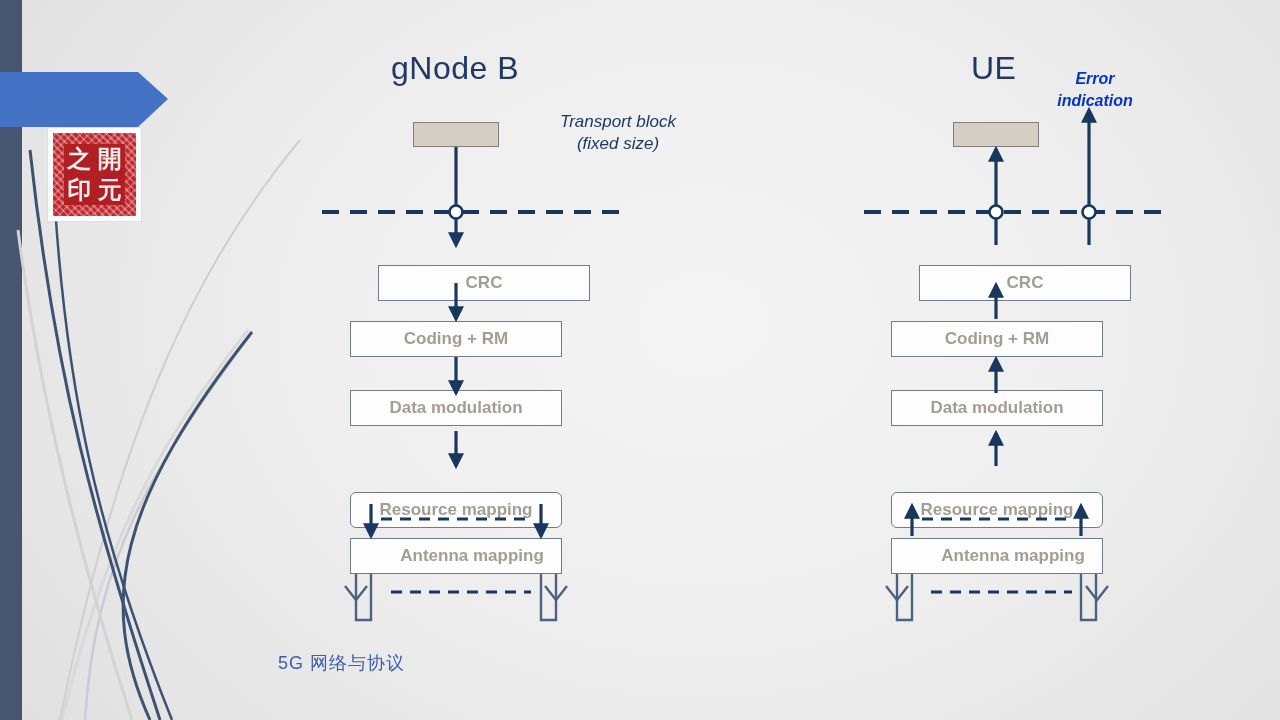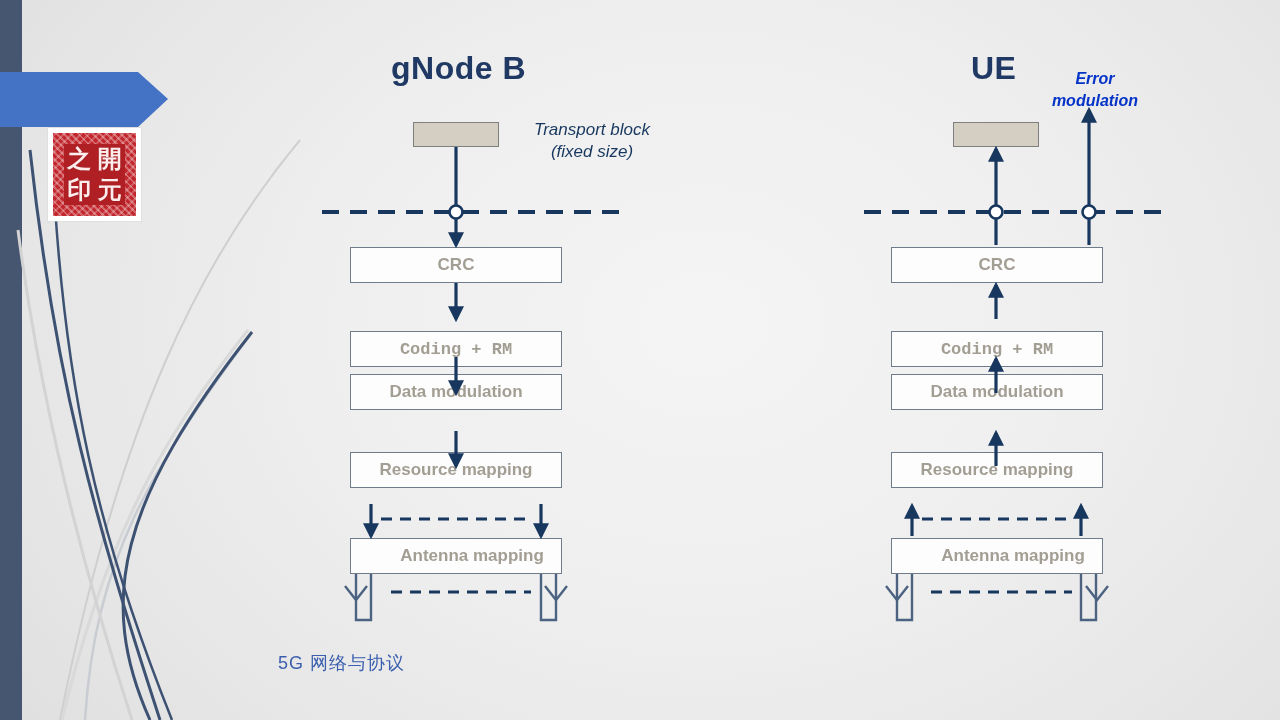--- a/index.html
+++ b/index.html
@@ -70,37 +70,37 @@
     display: flex; align-items: center; justify-content: center;
     color: #fdecec;
     text-shadow: 0 0 1px #8e1419;
   }
 
   
   .col-title {
     position: absolute;
     color: #1f3864;
     font-size: 32px;
-    font-weight: bold;
+    font-weight: normal;
     letter-spacing: .5px;
     white-space: nowrap;
   }
   #title-gnb { left: 391px; top: 50px; }
   #title-ue  { left: 971px; top: 50px; }
 
   .note-italic {
     position: absolute;
     color: #17375e;
     font-size: 17px;
     font-style: italic;
     text-align: center;
     line-height: 1.3;
     white-space: pre-line;
   }
-  #note-transport { left: 510px; top: 111px; width: 164px; margin-top: 8px; }
+  #note-transport { left: 536px; top: 111px; width: 164px; }
 
   .note-error {
     position: absolute;
     left: 1037px; top: 68px;
     width: 116px;
     color: #0433c8;
     font-size: 16px;
     font-style: italic;
     font-weight: bold;
     text-align: center;
@@ -128,24 +128,24 @@
     align-items: center;
     justify-content: center;
     color: #a39e93;
     font-size: 17px;
     font-weight: bold;
     white-space: nowrap;
   }
   .col-gnb .pbox { left: 350px; }
   .col-ue  .pbox { left: 891px; }
 
-  .r-crc  { top: 247px; }
-  .r-cod  { top: 331px; font-family: Liberation Mono, monospace; }
-  .r-mod  { top: 374px; }
-  .r-res  { top: 452px; }
+  .r-crc  { top: 265px; margin-left: 28px; }
+  .r-cod  { top: 321px; }
+  .r-mod  { top: 390px; }
+  .r-res  { top: 492px; border-radius: 6px; }
   .r-ant  { top: 538px; padding-left: 32px; }
 
   
   .wires {
     position: absolute;
     left: 0; top: 0;
     width: 1280px; height: 720px;
     pointer-events: none;
   }
 
@@ -192,21 +192,21 @@
     </div>
   </div>
 
   <div class="col-title" id="title-gnb">gNode B</div>
   <div class="col-title" id="title-ue">UE</div>
 
   <div class="note-italic" id="note-transport">Transport block
 (fixed size)</div>
 
   <div class="note-error">Error
-modulation</div>
+indication</div>
 
   <div class="tb-block" id="tb-gnb"></div>
   <div class="tb-block" id="tb-ue"></div>
 
   <div class="col-gnb">
     <div class="pbox r-crc">CRC</div>
     <div class="pbox r-cod">Coding + RM</div>
     <div class="pbox r-mod">Data modulation</div>
     <div class="pbox r-res">Resource mapping</div>
     <div class="pbox r-ant">Antenna mapping</div>

